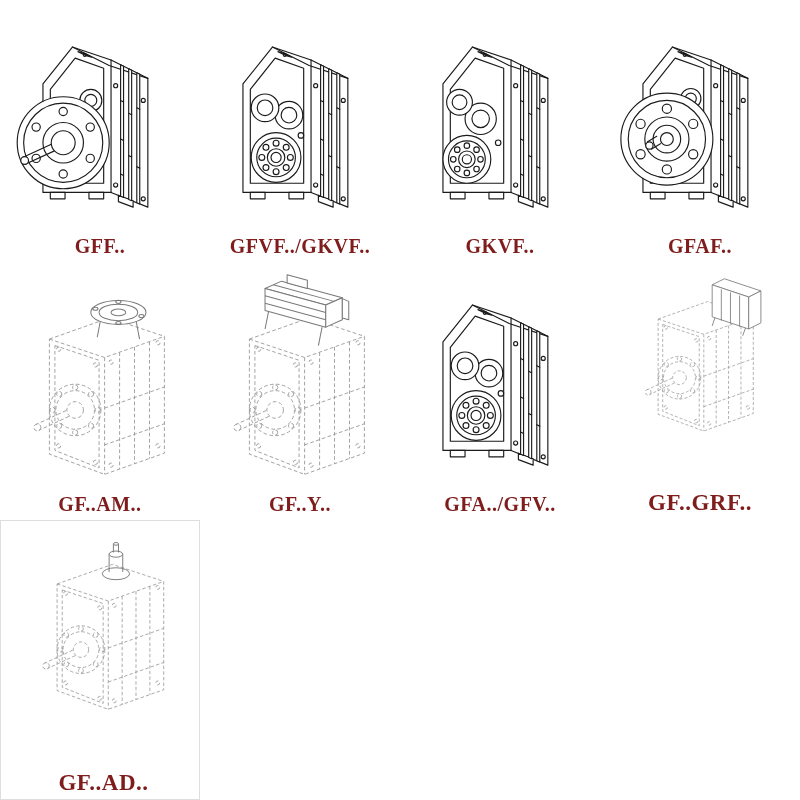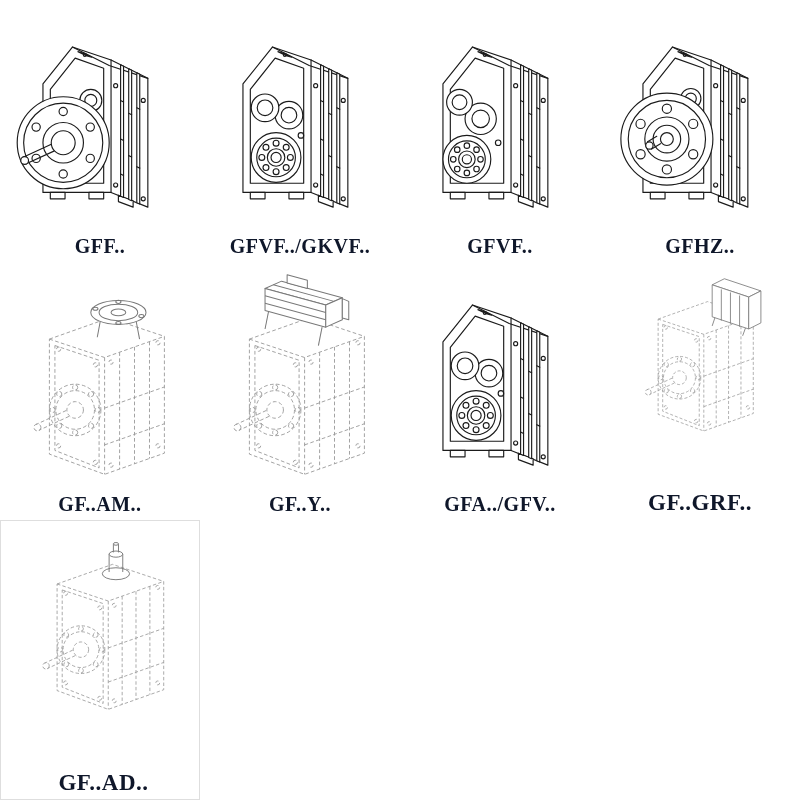--- a/index.html
+++ b/index.html
@@ -1,21 +1,21 @@
 <!DOCTYPE html>
 <html><head>
 <meta charset="utf-8">
 <style>
   html,body{margin:0;padding:0;background:#fff;}
   body{width:800px;height:800px;overflow:hidden;font-family:"Liberation Serif",serif;}
   .grid{width:800px;height:800px;display:grid;grid-template-columns:repeat(4,200px);grid-template-rows:262px 258px 280px;background:#fff;}
   figure.cell{margin:0;display:flex;flex-direction:column;align-items:center;justify-content:flex-end;padding-bottom:5px;}
   .drawing{width:184px;height:221px;display:block;}
   figure.large .drawing{width:196px;height:235px;}
-  .label{font-weight:bold;font-size:20px;color:#0f172a;letter-spacing:.5px;text-align:center;line-height:1.1;margin-top:2px;white-space:nowrap;}
+  .label{font-weight:bold;font-size:20px;color:#7f1d1d;letter-spacing:.5px;text-align:center;line-height:1.1;margin-top:2px;white-space:nowrap;}
   figure.large .label{font-size:23px;margin-top:45px;}
   figure.bordered{box-shadow:inset 0 0 0 1px #dedede;padding-left:7px;}
   
   .ln{stroke:#1b1b1b;stroke-width:1.25;fill:none;stroke-linejoin:round;stroke-linecap:round;}
   .lnd{stroke:#9b9b9b;stroke-width:1;fill:none;stroke-dasharray:4 2.6;stroke-linejoin:round;}
   .lns{stroke:#787878;stroke-width:1.1;fill:none;stroke-linejoin:round;}
   .defs-holder{position:absolute;width:0;height:0;overflow:hidden;}
 </style>
 </head>
 <body>
@@ -248,28 +248,28 @@
     <svg class="drawing" viewBox="0 0 200 240" aria-hidden="true">
       <use href="#sym-hollow-top"></use>
     </svg>
     <figcaption class="label">GFVF../GKVF..</figcaption>
   </figure>
 
   <figure class="cell">
     <svg class="drawing" viewBox="0 0 200 240" aria-hidden="true">
       <use href="#sym-hollow-stack"></use>
     </svg>
-    <figcaption class="label">GFVF..</figcaption>
+    <figcaption class="label">GKVF..</figcaption>
   </figure>
 
   <figure class="cell">
     <svg class="drawing" viewBox="0 0 200 240" aria-hidden="true">
       <use href="#sym-flange-face"></use>
     </svg>
-    <figcaption class="label">GFHZ..</figcaption>
+    <figcaption class="label">GFAF..</figcaption>
   </figure>
 
 
 
   <figure class="cell">
     <svg class="drawing" viewBox="0 0 200 240" aria-hidden="true">
       <use href="#sym-dash-am"></use>
     </svg>
     <figcaption class="label">GF..AM..</figcaption>
   </figure>

